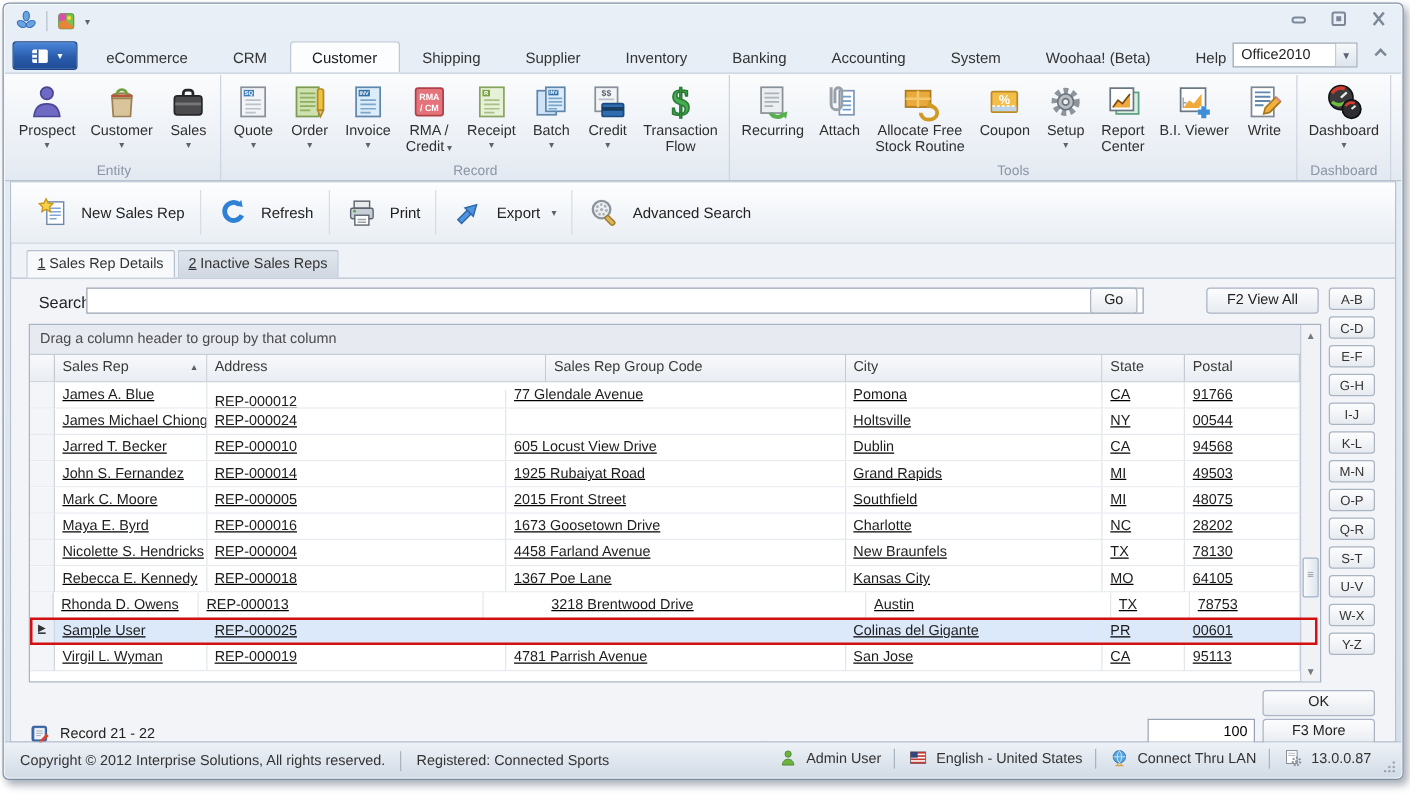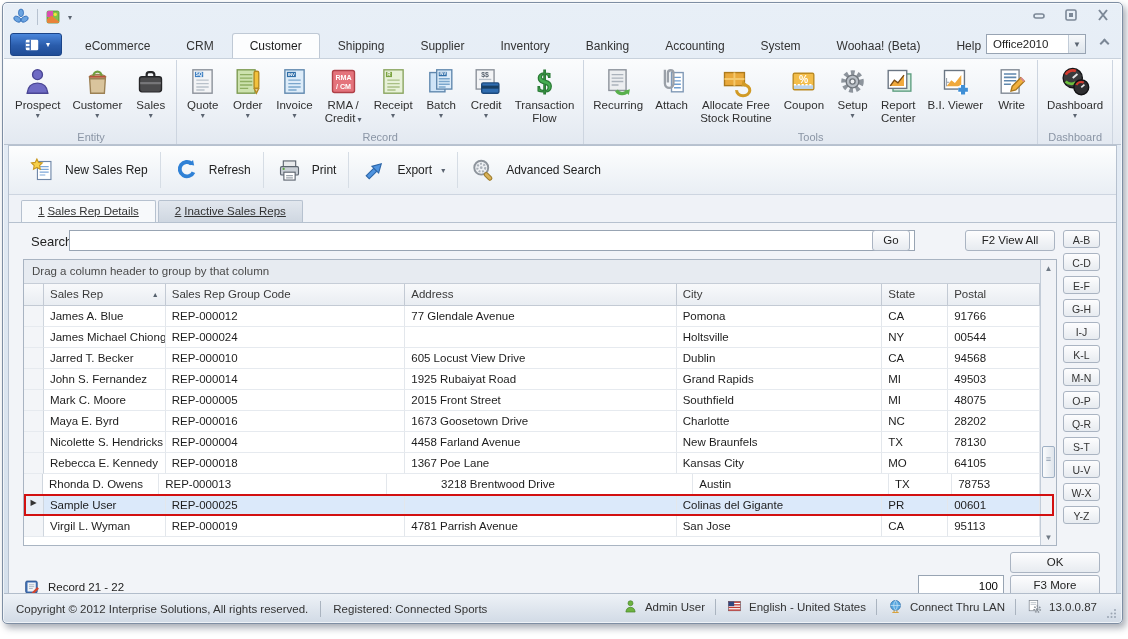--- a/index.html
+++ b/index.html
@@ -45,41 +45,41 @@
   .caret-inl { font-size:8px; color:#5a6370; }
 
   
   .workspace { position:absolute; left:5px; right:5px; top:142px; height:449px; background:#eff2f7; border:1px solid #b6c1cf; }
   .toolbar { position:absolute; left:0; right:0; top:0; height:49px; background:linear-gradient(#fdfefe,#e9eef4); border-bottom:1px solid #cdd5e0; display:flex; align-items:center; padding-left:8px; }
   .tbtn { display:flex; align-items:center; gap:9px; padding:0 12px; height:38px; font-size:12px; color:#222; }
   .tbtn .icn { width:27px; height:27px; }
   .tsep { width:1px; height:36px; background:#d6dde5; }
 
   .viewtabs { position:absolute; left:0; right:0; top:49px; height:27px; padding:5px 0 0 12px; display:flex; gap:2px; }
-  .vtab { font-size:11.5px; color:#333; padding:4px 16px 3px; border:1px solid #b6c1cf; border-bottom:none; border-radius:2px 2px 0 0; background:linear-gradient(#e2e7ee,#cfd7e1);text-decoration:underline; }
+  .vtab { font-size:11.5px; color:#333; padding:4px 8px 3px; border:1px solid #b6c1cf; border-bottom:none; border-radius:2px 2px 0 0; background:linear-gradient(#e2e7ee,#cfd7e1); }
   .vtab.active { background:#f7f9fb; position:relative; z-index:2; }
   .vtab u { margin-right:3px; }
 
   .panel { position:absolute; left:0; right:0; top:76px; bottom:0; border-top:1px solid #b6c1cf; background:#f2f4f8; }
   .lbl { font-size:13px; color:#222; }
   .searchlbl { position:absolute; left:22px; top:11px; }
   .searchinput { position:absolute; left:60px; top:7px; width:846px; height:21px; border:1px solid #98a4b3; font-size:11.5px; padding:0 5px; font-family:"Liberation Sans",sans-serif; }
   .btn { position:absolute; height:21px; border:1px solid #aab4c2; border-radius:3px; background:linear-gradient(#fdfdfe,#e7ebf0); font-size:11.5px; color:#222; text-align:center; padding-top:3px; }
   .btn-go { left:863px; top:7px; width:38px; }
   .btn-f2 { left:956px; top:7px; width:90px; }
   .alpha { position:absolute; right:16px; top:7px; display:flex; flex-direction:column; gap:5px; }
   .abtn { width:37px; height:18px; border:1px solid #aab4c2; border-radius:3px; background:linear-gradient(#fdfdfe,#e7ebf0); font-size:10.5px; color:#333; text-align:center; padding-top:3px; }
 
   .grid { position:absolute; left:14px; top:36px; width:1034px; height:287px; background:#fff; border:1px solid #a9b4c2; }
   .groupbar { position:absolute; left:0; top:0; right:16px; height:24px; background:#e7ebf1; border-bottom:1px solid #c6cdd7; font-size:11.5px; color:#4a4a4a; padding:5px 0 0 8px; }
   .ghead { position:absolute; left:0; top:24px; right:16px; height:22px; display:flex; }
   .hcell { border-right:1px solid #c3cad4; border-bottom:1px solid #c3cad4; background:linear-gradient(#f8f9fb,#e9edf2); font-size:11.5px; color:#3a3a3a; padding:4px 6px 0; white-space:nowrap; overflow:hidden; position:relative; }
   .sortarrow { position:absolute; right:6px; top:7px; font-size:7px; color:#55606c; }
   .gbody { position:absolute; left:0; top:46px; right:16px; bottom:0; }
-  .grow { display:flex; height:21px; position:relative; background:#fff; }
+  .grow { display:flex; height:21px; position:relative; background:#fff;text-decoration:underline; }
   .gcell { border-right:1px solid #e3e7ec; border-bottom:1px solid #e6eaef; font-size:11.5px; color:#1d1d1d; padding:4px 6px 0; white-space:nowrap; overflow:hidden; }
   .gcell.ind { background:#f3f5f8; border-right:1px solid #cfd6de; text-align:center; padding:3px 0 0; font-size:8px; color:#333; }
   .grow.selected { background:#dbe9fa; }
   .grow.selected .gcell { background:#dbe9fa; }
   .grow.selected .gcell.ind { background:#e8eef6; }
   .grow.selected::after { content:""; position:absolute; left:0; top:-1px; right:-14px; bottom:0; border:2px solid #d21010; pointer-events:none; z-index:3; }
   .vscroll { position:absolute; right:0; top:0; bottom:0; width:16px; background:#f0f2f6; border-left:1px solid #c3ccd8; }
   .varr { position:absolute; left:0; right:0; height:15px; text-align:center; font-size:8px; color:#6f7985; padding-top:4px; }
   .varr.up { top:0; } .varr.down { bottom:0; padding-top:3px; }
   .vthumb { position:absolute; left:1px; right:1px; top:186px; height:32px; background:linear-gradient(90deg,#fafbfc,#dfe5ec); border:1px solid #9fb0c4; border-radius:2px; text-align:center; font-size:9px; color:#8a99ab; padding-top:9px; line-height:6px; }
@@ -552,31 +552,31 @@
           <div class="abtn">U-V</div>
           <div class="abtn">W-X</div>
           <div class="abtn">Y-Z</div>
         </div>
 
       <div class="grid">
         <div class="groupbar">Drag a column header to group by that column</div>
         <div class="ghead" id="ghead">
             <div class="hcell" style="width: 20px;"></div>
             <div class="hcell" style="width: 122px;">Sales Rep<span class="sortarrow">▲</span></div>
+            <div class="hcell" style="width: 272px;">Address</div>
             <div class="hcell" style="width: 240px;">Sales Rep Group Code</div>
-            <div class="hcell" style="width: 272px;">Address</div>
             <div class="hcell" style="width: 206px;">City</div>
             <div class="hcell" style="width: 66px;">State</div>
             <div class="hcell" style="width: 92px;">Postal</div>
           </div>
         <div class="gbody" id="gbody">
             <div class="grow">
               <div class="gcell ind" style="width: 20px;"></div>
               <div class="gcell" style="width: 122px;">James A. Blue</div>
-              <div class="gcell" style="width: 240px;">REP-000012</div>
+              <div class="gcell" style="width: 240px; margin-top: 6px;">REP-000012</div>
               <div class="gcell" style="width: 272px;">77 Glendale Avenue</div>
               <div class="gcell" style="width: 206px;">Pomona</div>
               <div class="gcell" style="width: 66px;">CA</div>
               <div class="gcell" style="width: 92px;">91766</div>
             </div>
             <div class="grow">
               <div class="gcell ind" style="width: 20px;"></div>
               <div class="gcell" style="width: 122px;">James Michael Chiong</div>
               <div class="gcell" style="width: 240px;">REP-000024</div>
               <div class="gcell" style="width: 272px;"></div>

